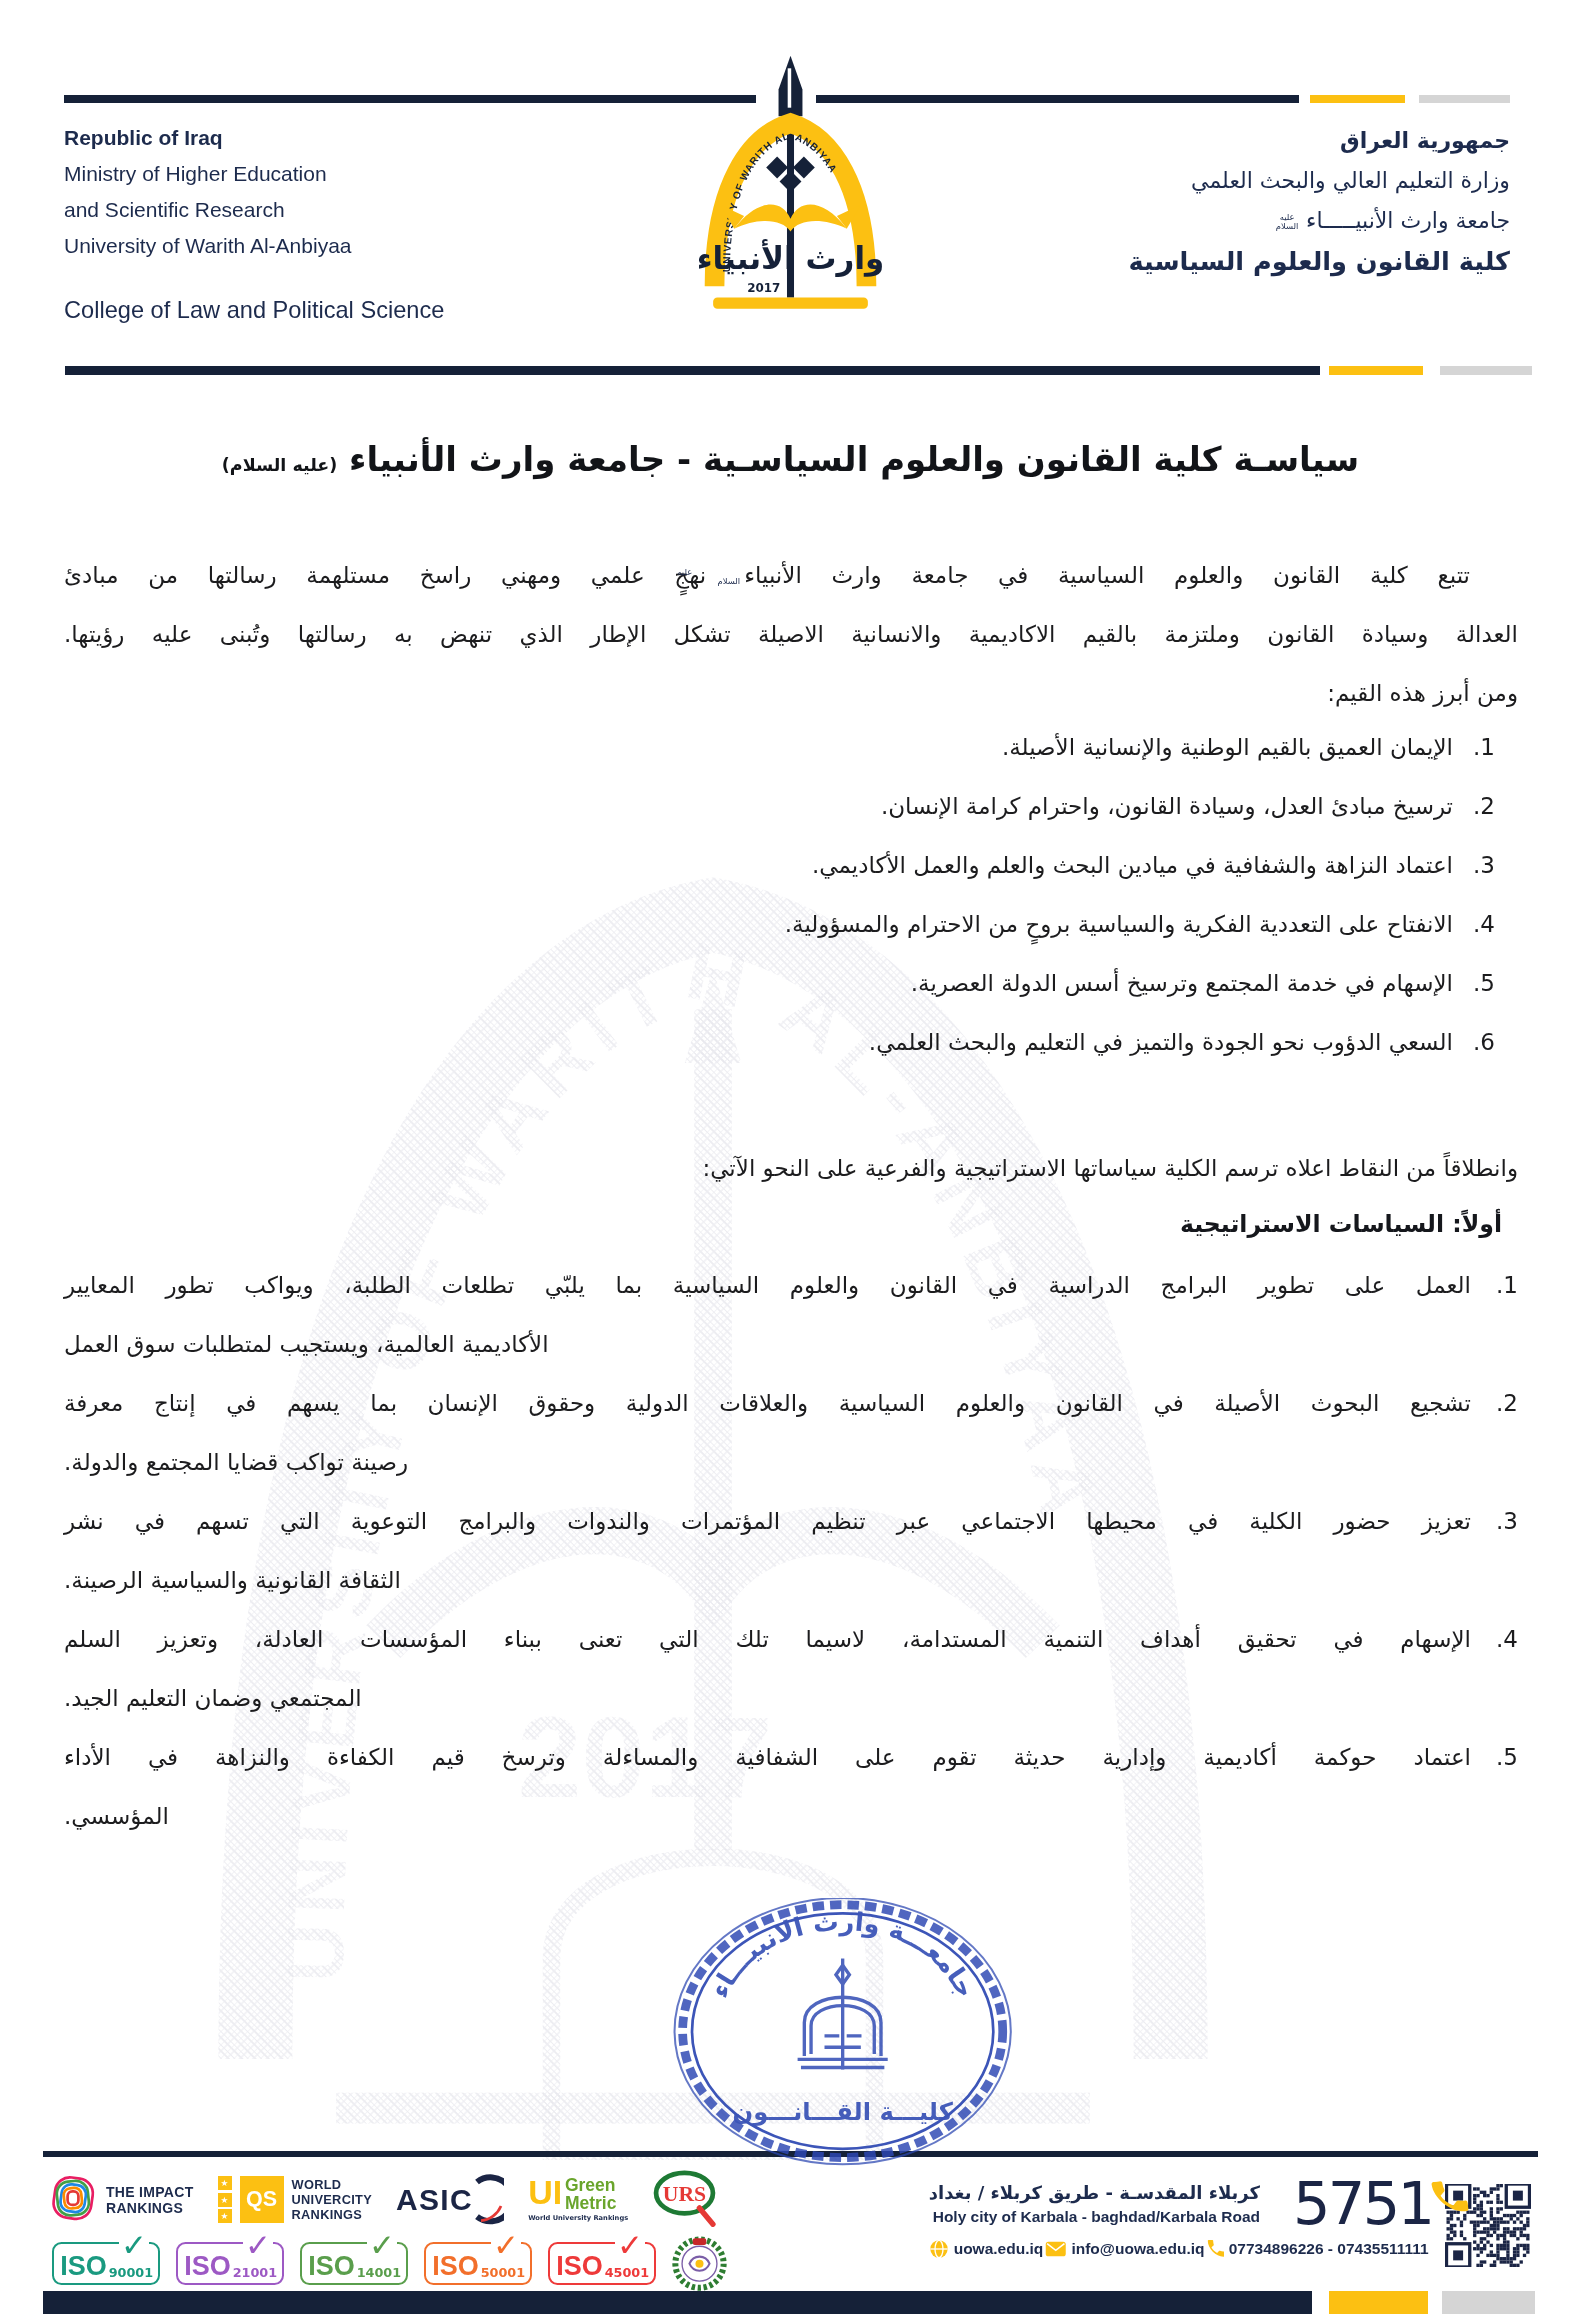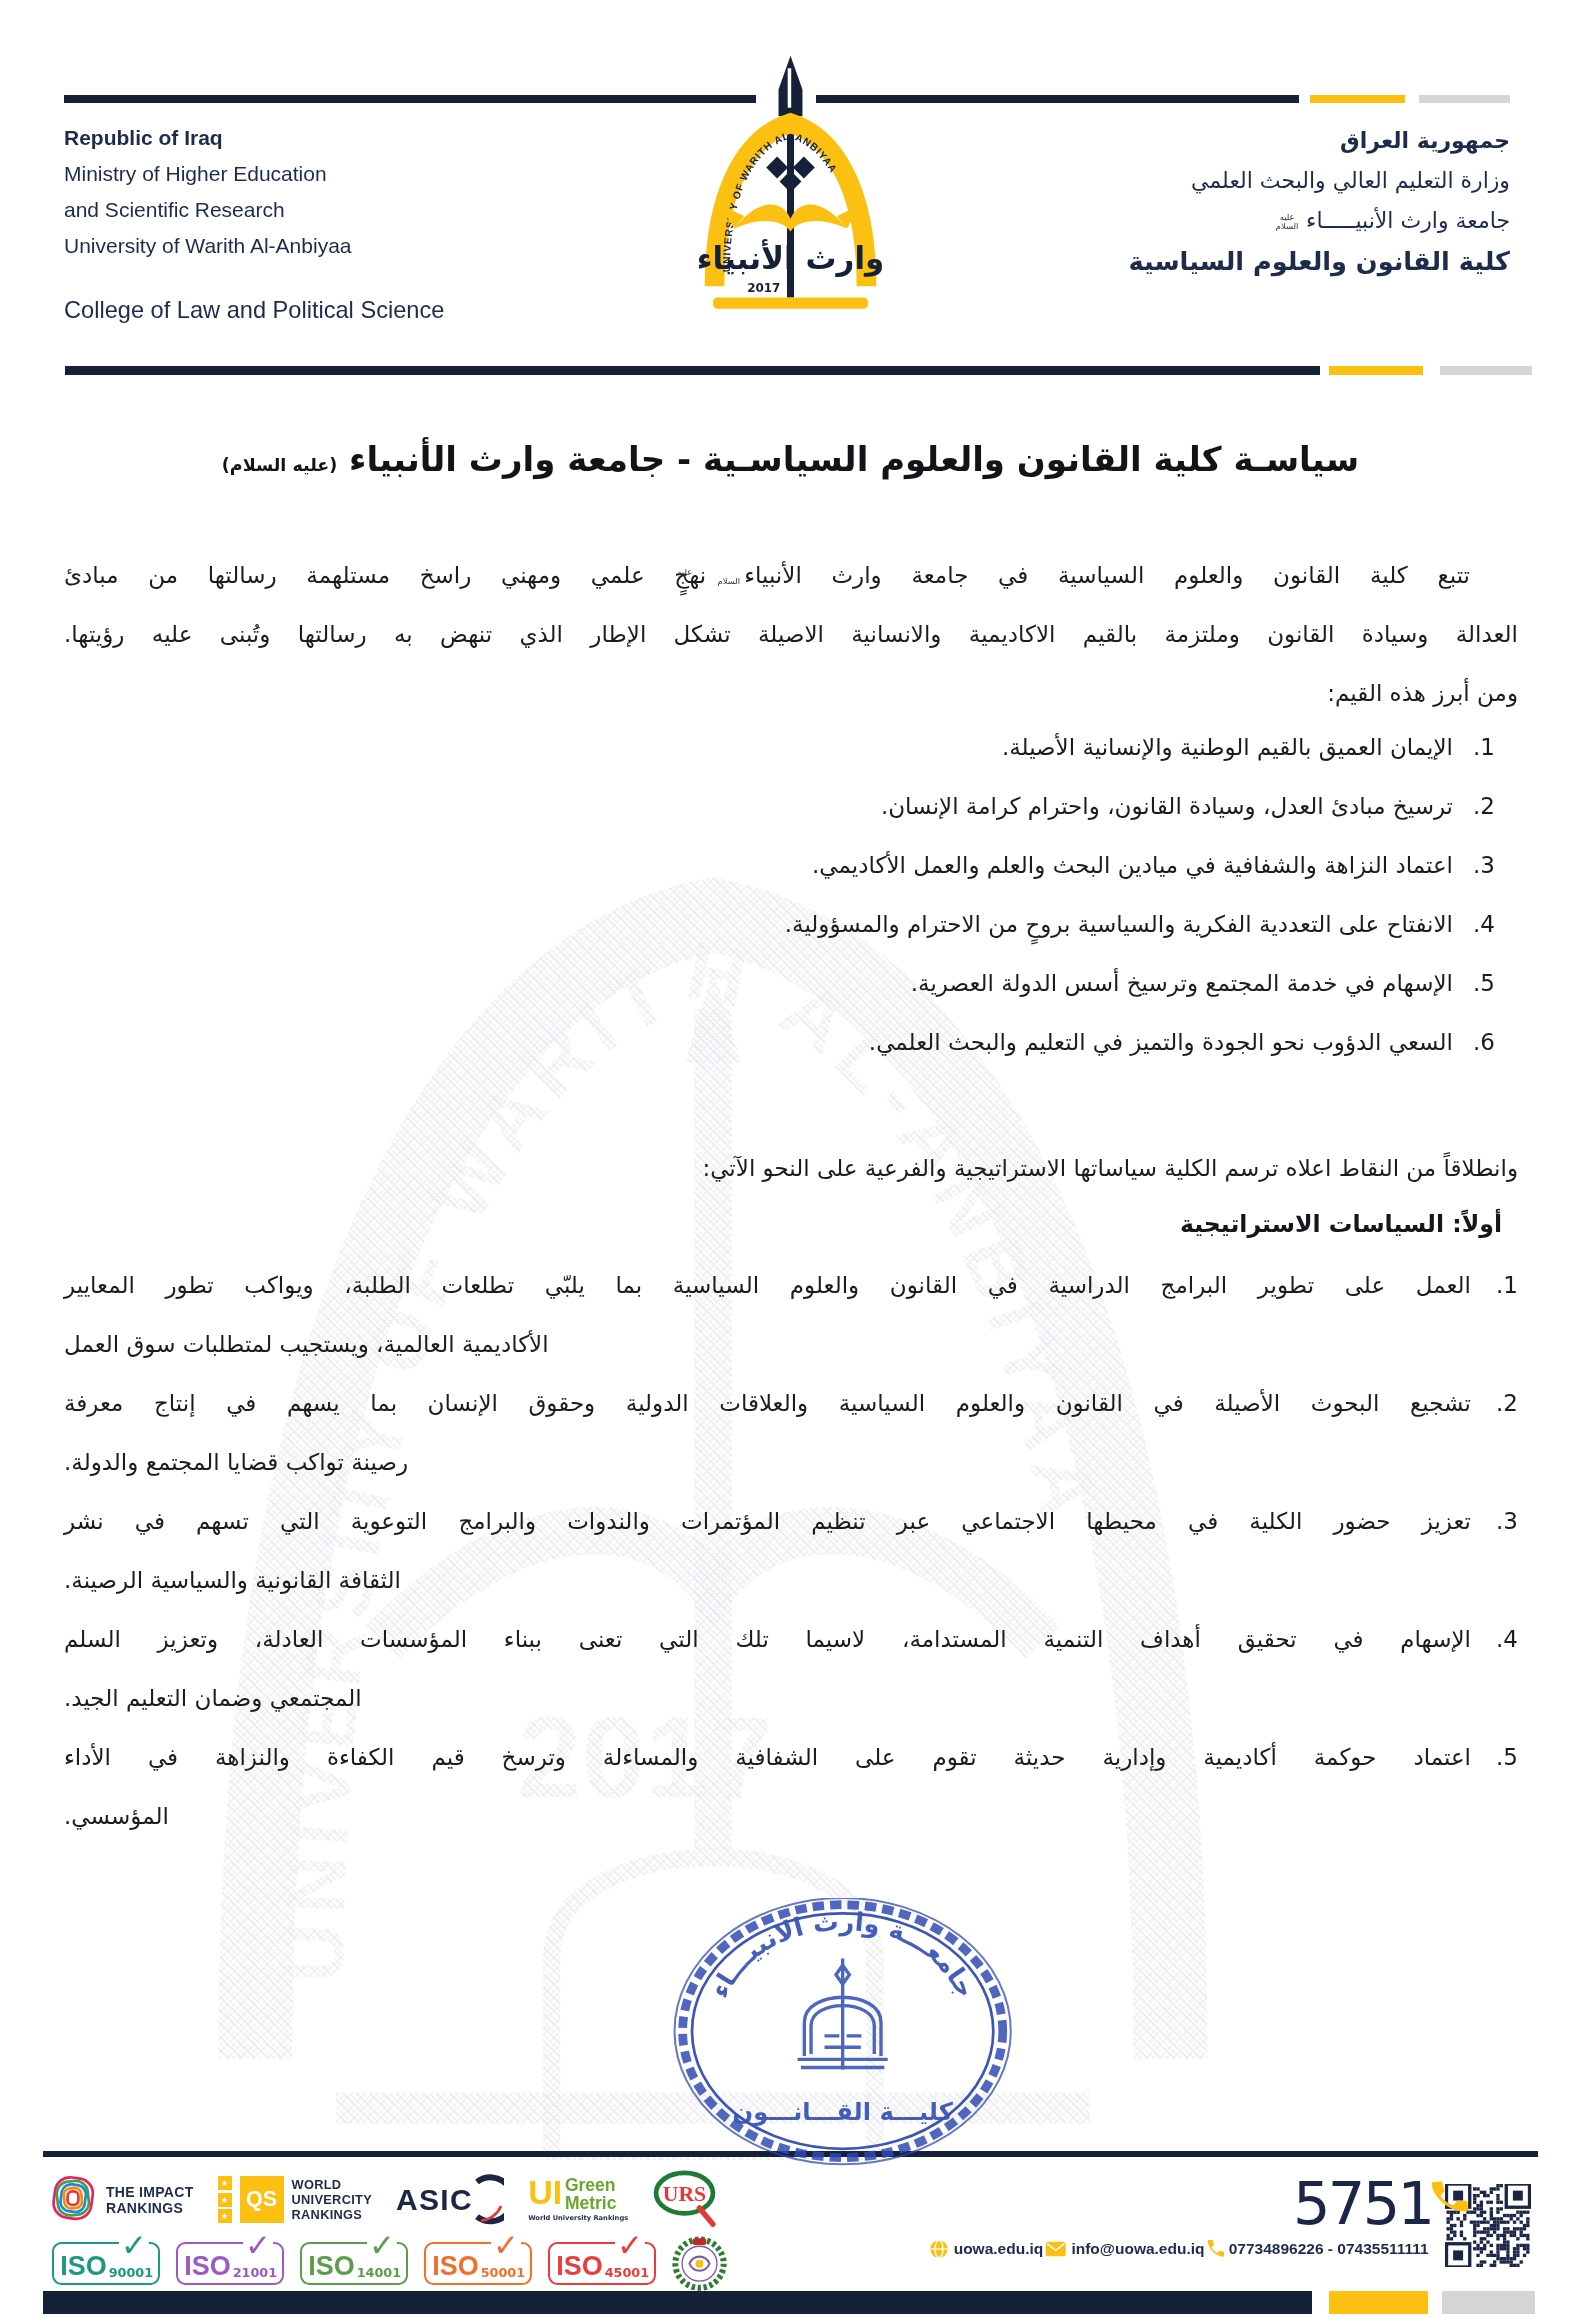--- a/index.html
+++ b/index.html
@@ -340,20 +340,24 @@
     </div>
     <svg width="55" height="58" viewBox="0 0 82 86">
       <circle cx="41" cy="44" r="36" fill="none" stroke="#2e7d32" stroke-width="9" stroke-dasharray="5 4"></circle>
       <circle cx="41" cy="44" r="26" fill="#fff" stroke="#7b5ea7" stroke-width="2"></circle>
       <rect x="31" y="6" width="20" height="10" rx="3" fill="#c62828"></rect>
       <path d="M26,44 C32,30 50,30 56,44 C50,58 32,58 26,44 Z" fill="none" stroke="#7b5ea7" stroke-width="3"></path>
       <circle cx="41" cy="44" r="6" fill="#fcc012"></circle>
     </svg>
   </div>
 
+  <div class="addr f-right">
+    <div class="ar">كربلاء المقدسـة - طريق كربلاء / بغداد</div>
+    <div class="en">Holy city of Karbala - baghdad/Karbala Road</div>
+  </div>
 
   <div class="hotline f-right">
     <span class="num">5751</span>
     <svg width="35" height="35" viewBox="0 0 26 26" style="margin-top:5.4px; transform:rotate(-8deg);">
       <path d="M6.6,10.8c1.8,3.6,4.8,6.6,8.4,8.4l2.8-2.8c0.4-0.4,1-0.5,1.5-0.3c1.6,0.5,3.3,0.8,5,0.8c0.8,0,1.5,0.7,1.5,1.5v4.9c0,0.8-0.7,1.5-1.5,1.5C13.4,24.8,1.2,12.6,1.2,1.5C1.2,0.7,1.9,0,2.7,0h5c0.8,0,1.5,0.7,1.5,1.5c0,1.8,0.3,3.4,0.8,5c0.2,0.5,0,1.1-0.3,1.5L6.6,10.8z" fill="#fcc012"></path>
     </svg>
   </div>
 
   <div class="contacts f-right">
     <span class="citem">

